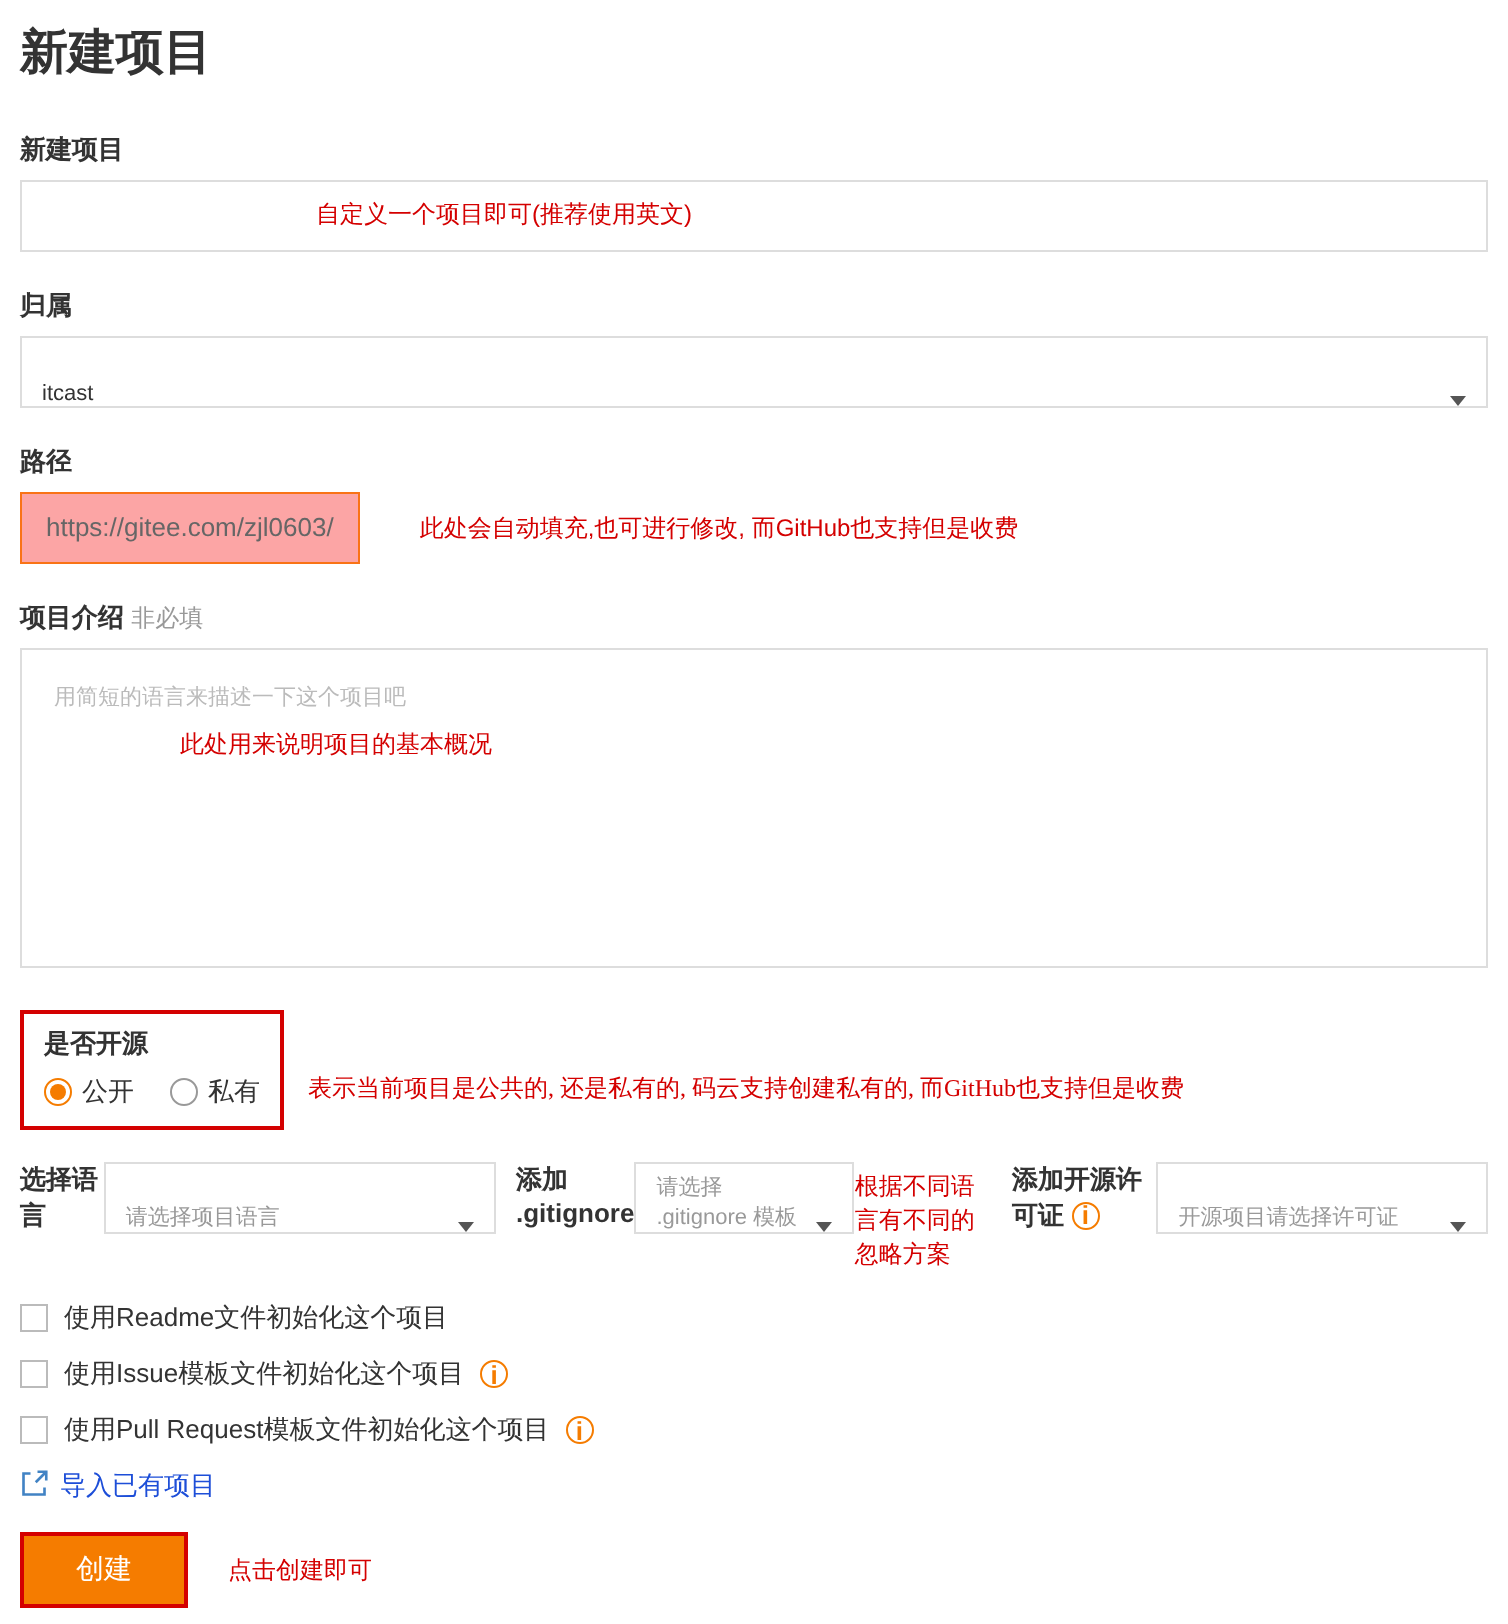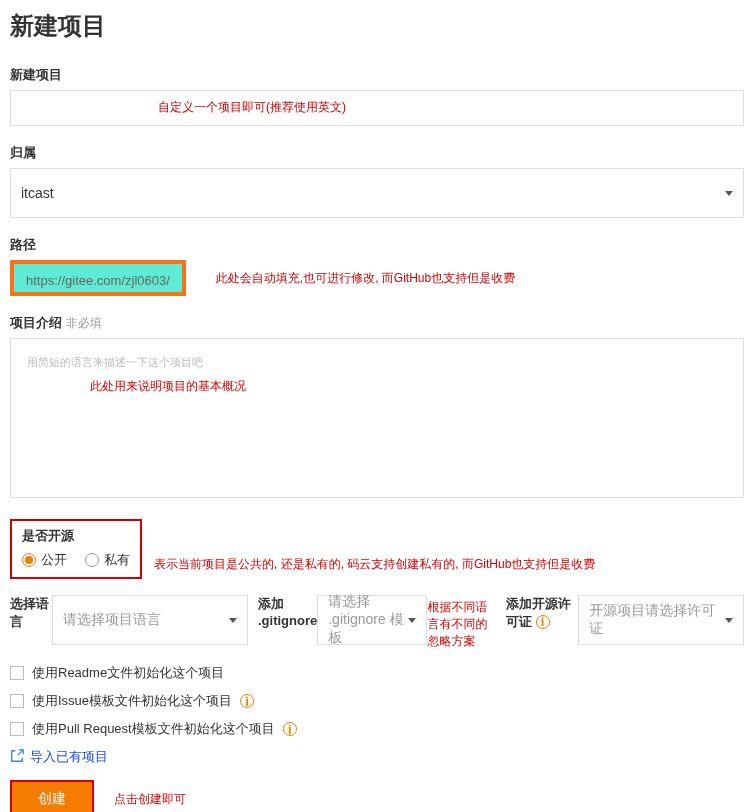--- a/index.html
+++ b/index.html
@@ -2,31 +2,31 @@
 <html><head>
   <meta charset="utf-8">
   <style>
     * { box-sizing: border-box; margin: 0; padding: 0; }
     body { font-family: "Microsoft YaHei", "PingFang SC", sans-serif; font-size: 13px; color: #333; background: #fff; width: 754px; padding: 10px 10px 20px 10px; }
     h1 { font-size: 24px; font-weight: bold; margin-bottom: 24px; }
     .field-group { margin-bottom: 18px; }
     .field-label { font-size: 13px; font-weight: bold; color: #333; margin-bottom: 6px; display: block; }
     .field-label .optional { color: #999; font-weight: normal; font-size: 12px; }
     .text-input { width: 100%; height: 36px; border: 1px solid #ddd; padding: 0 10px; font-size: 13px; outline: none; background: #fff; }
-    .select { width: 100%; height: 50px; border: 1px solid #ddd; padding: 0 10px; font-size: 14px; background: #fff; display: flex; align-items: center; justify-content: space-between; cursor: pointer; }
+    .select { width: 100%; height: 36px; border: 1px solid #ddd; padding: 0 10px; font-size: 11px; background: #fff; display: flex; align-items: flex-end; justify-content: space-between; cursor: pointer; }
     .select .value { color: #333; }
     .select .placeholder { color: #999; }
     .select .caret { width: 0; height: 0; border-left: 4px solid transparent; border-right: 4px solid transparent; border-top: 5px solid #555; }
     .path-row { display: flex; align-items: center; }
-    .path-prefix { background: #5eead4; border: 4px solid #f97316; height: 36px; line-height: 34px; padding: 0 12px; color: #666; font-size: 13px; white-space: nowrap; }
+    .path-prefix { background: #fca5a5; border: 1px solid #f97316; height: 36px; line-height: 34px; padding: 0 12px; color: #666; font-size: 13px; white-space: nowrap; }
     textarea { width: 100%; height: 160px; border: 1px solid #ddd; padding: 16px; font-size: 11px; font-family: inherit; resize: none; outline: none; }
     textarea::placeholder { color: #bbb; }
     .annotation { color: #d40000; font-size: 12px; }
     .visibility-box { border: 2px solid #d40000; padding: 6px 10px 8px 10px; display: inline-block; }
-    .visibility-row { display: flex; align-items: center; gap: 12px; margin-bottom: 16px; }
+    .visibility-row { display: flex; align-items: flex-start; gap: 12px; margin-bottom: 16px; font-family: Liberation Serif, serif; }
     .radio-group .title { font-size: 13px; font-weight: bold; margin-bottom: 6px; }
     .radio-options { display: flex; gap: 18px; align-items: center; }
     .radio-item { display: flex; align-items: center; gap: 5px; cursor: pointer; }
     .radio { width: 14px; height: 14px; border-radius: 50%; border: 1px solid #999; display: inline-flex; align-items: center; justify-content: center; }
     .radio.checked { border-color: #f57c00; }
     .radio.checked::after { content: ""; width: 8px; height: 8px; border-radius: 50%; background: #f57c00; }
     .dropdown-row { display: flex; gap: 10px; margin-bottom: 6px; }
     .dropdown-col { flex: 1; display: flex; flex-direction: row; }
     .dropdown-col .field-label { margin-bottom: 6px; }
     .checkbox-row { display: flex; align-items: center; gap: 8px; margin-bottom: 10px; cursor: pointer; }

